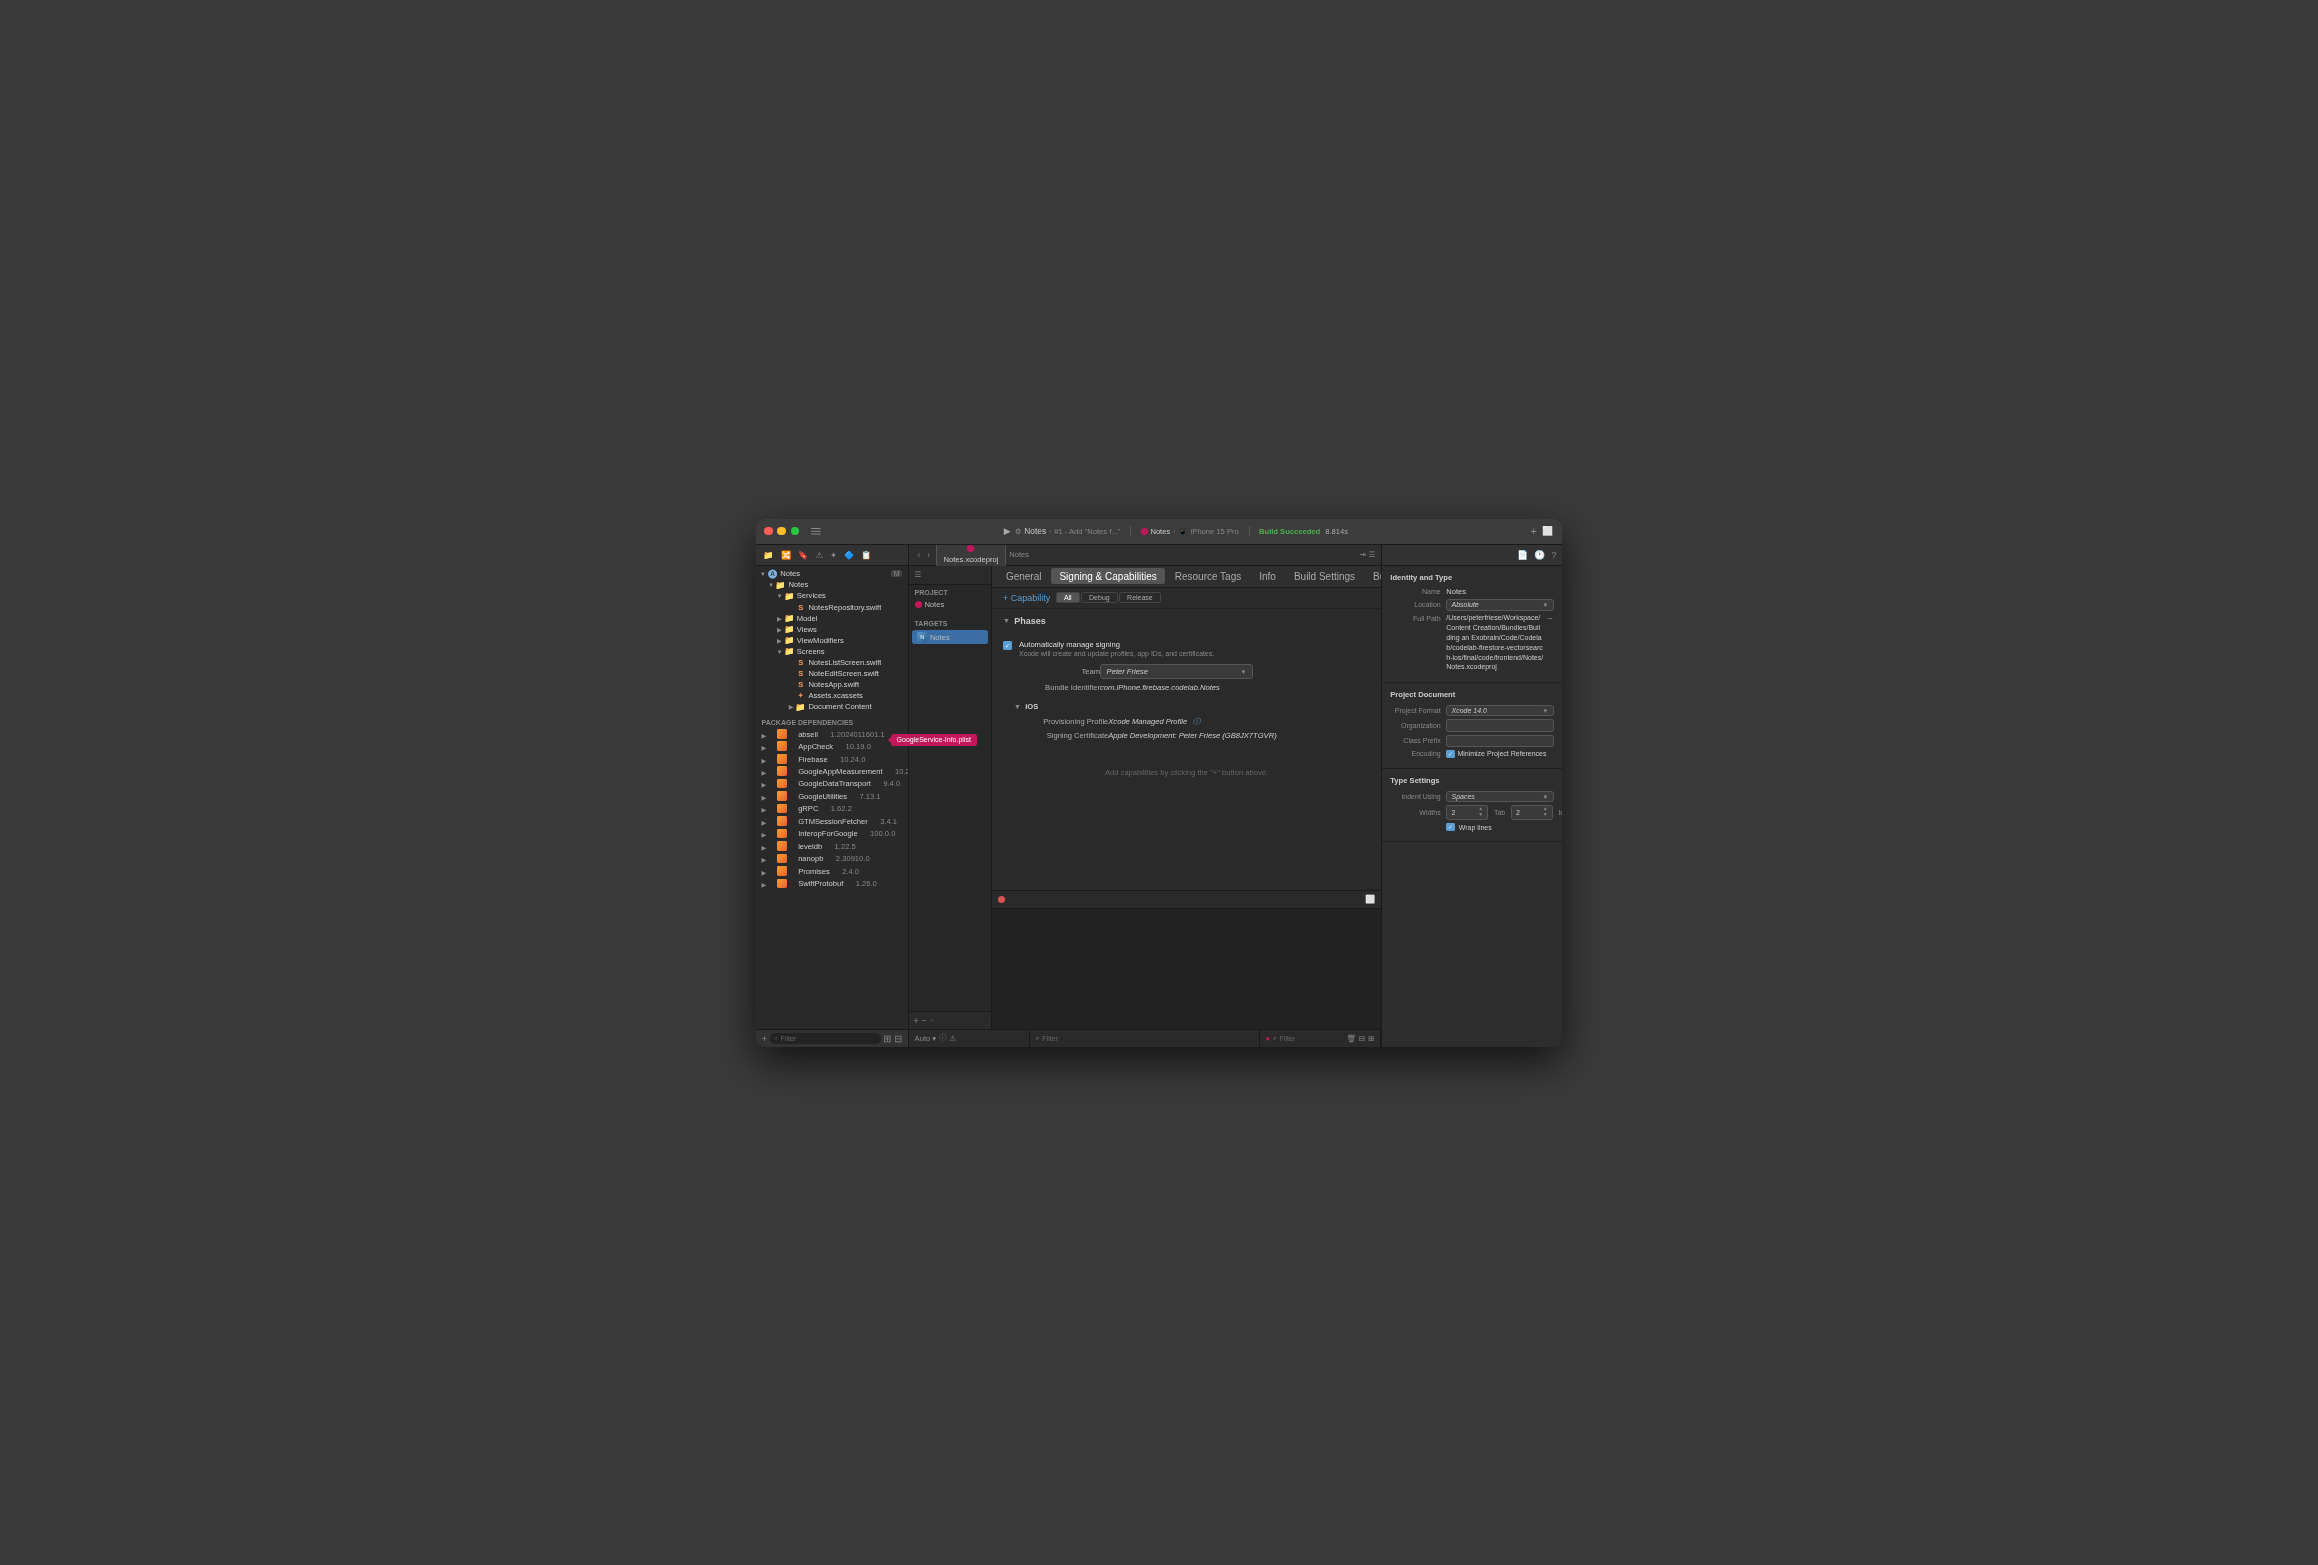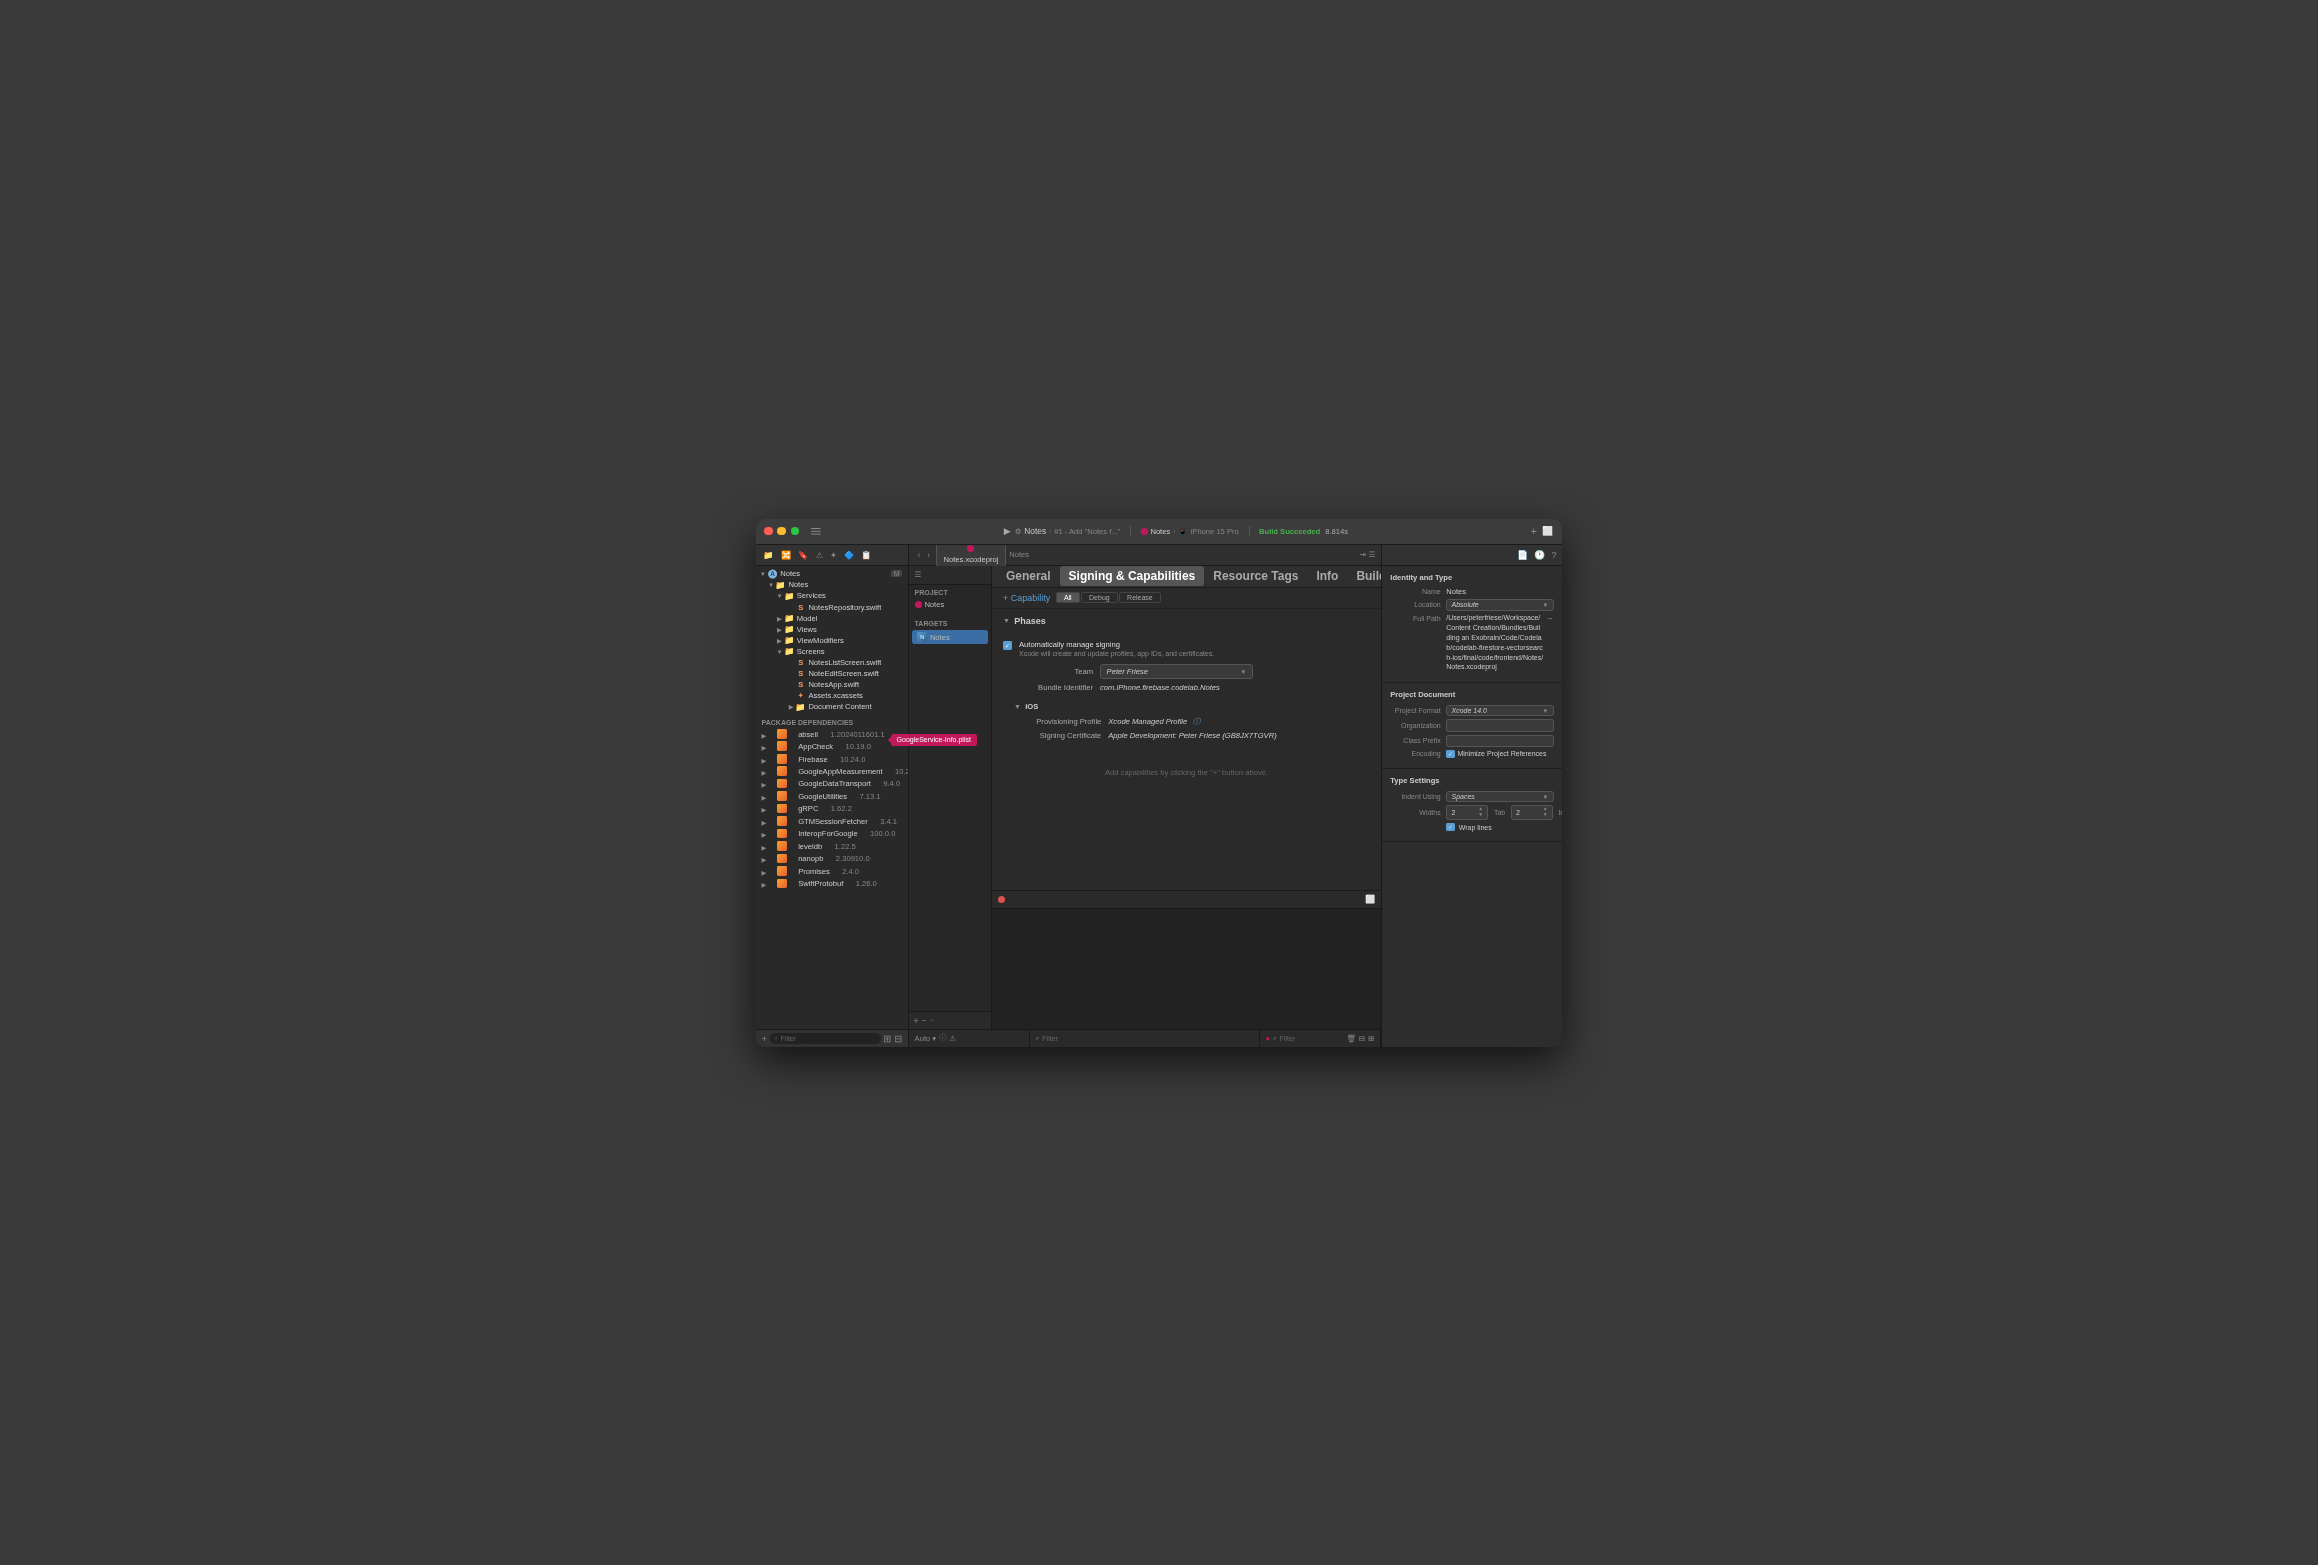--- a/index.html
+++ b/index.html
@@ -193,22 +193,22 @@
       display: flex; flex-direction: column;
       overflow: hidden;
     }
     .settings-tabs {
       display: flex; align-items: center;
       height: 22px; background: #2f2f2f;
       border-bottom: 0.7px solid #1a1a1a;
       padding: 0 5.6px; gap: 1.4px;
     }
     .settings-tab {
-      padding: 2.8px 8.3px; font-size: 12px; color: #aaa;
-      cursor: pointer; border-radius: 2.8px; white-space: nowrap; font-weight: bold;
+      padding: 2.8px 8.3px; font-size: 10px; color: #aaa;
+      cursor: pointer; border-radius: 2.8px; white-space: nowrap;
     }
     .settings-tab.active { background: #555; color: #fff; }
     .settings-content { flex: 1; overflow-y: auto; padding: 0; }
     .settings-content::-webkit-scrollbar { width: 2.8px; }
     .settings-content::-webkit-scrollbar-thumb { background: #555; }
     
     .signing-header {
       display: flex; align-items: center; gap: 4.2px;
       padding: 7px 11px; cursor: pointer; font-size: 8.3px; font-weight: 600; color: #ccc;
     }
@@ -222,21 +222,21 @@
     .cap-filter-tabs { display: flex; gap: 1.4px; }
     .cap-tab { padding: 1.4px 7px; font-size: 7px; border-radius: 2.1px; cursor: pointer; color: #aaa; border: 0.7px solid #444; }
     .cap-tab.active { background: #555; color: #fff; }
     .auto-signing-row {
       display: flex; align-items: flex-start; gap: 7px; margin: 7px 0;
     }
     .checkbox-blue { width: 9px; height: 9px; background: #5a9fd4; border-radius: 1.4px; display: flex; align-items: center; justify-content: center; color: white; font-size: 6.3px; flex-shrink: 0; margin-top: 1.4px; }
     .signing-label-main { font-size: 7.6px; color: #ddd; font-weight: 500; }
     .signing-label-sub { font-size: 7px; color: #888; margin-top: 1.4px; }
     .form-row { display: flex; align-items: center; margin-bottom: 4.2px; }
-    .form-label { width: 97px; font-size: 7.6px; color: #aaa; text-align: right; padding-right: 7px; flex-shrink: 0; }
+    .form-label { width: 97px; font-size: 7.6px; color: #aaa; text-align: right; flex-shrink: 0; }
     .form-control { flex: 1; font-style: italic; }
     .select-field {
       background: #3a3a3a; border: 0.7px solid #555; border-radius: 2.8px;
       padding: 2.1px 5.6px; font-size: 7.6px; color: #ccc;
       display: flex; align-items: center; justify-content: space-between;
       max-width: 153px; cursor: pointer;
     }
     .select-arrow { color: #888; font-size: 6.3px; }
     .text-value { font-size: 7.6px; color: #ccc; }
     .ios-section-header {

